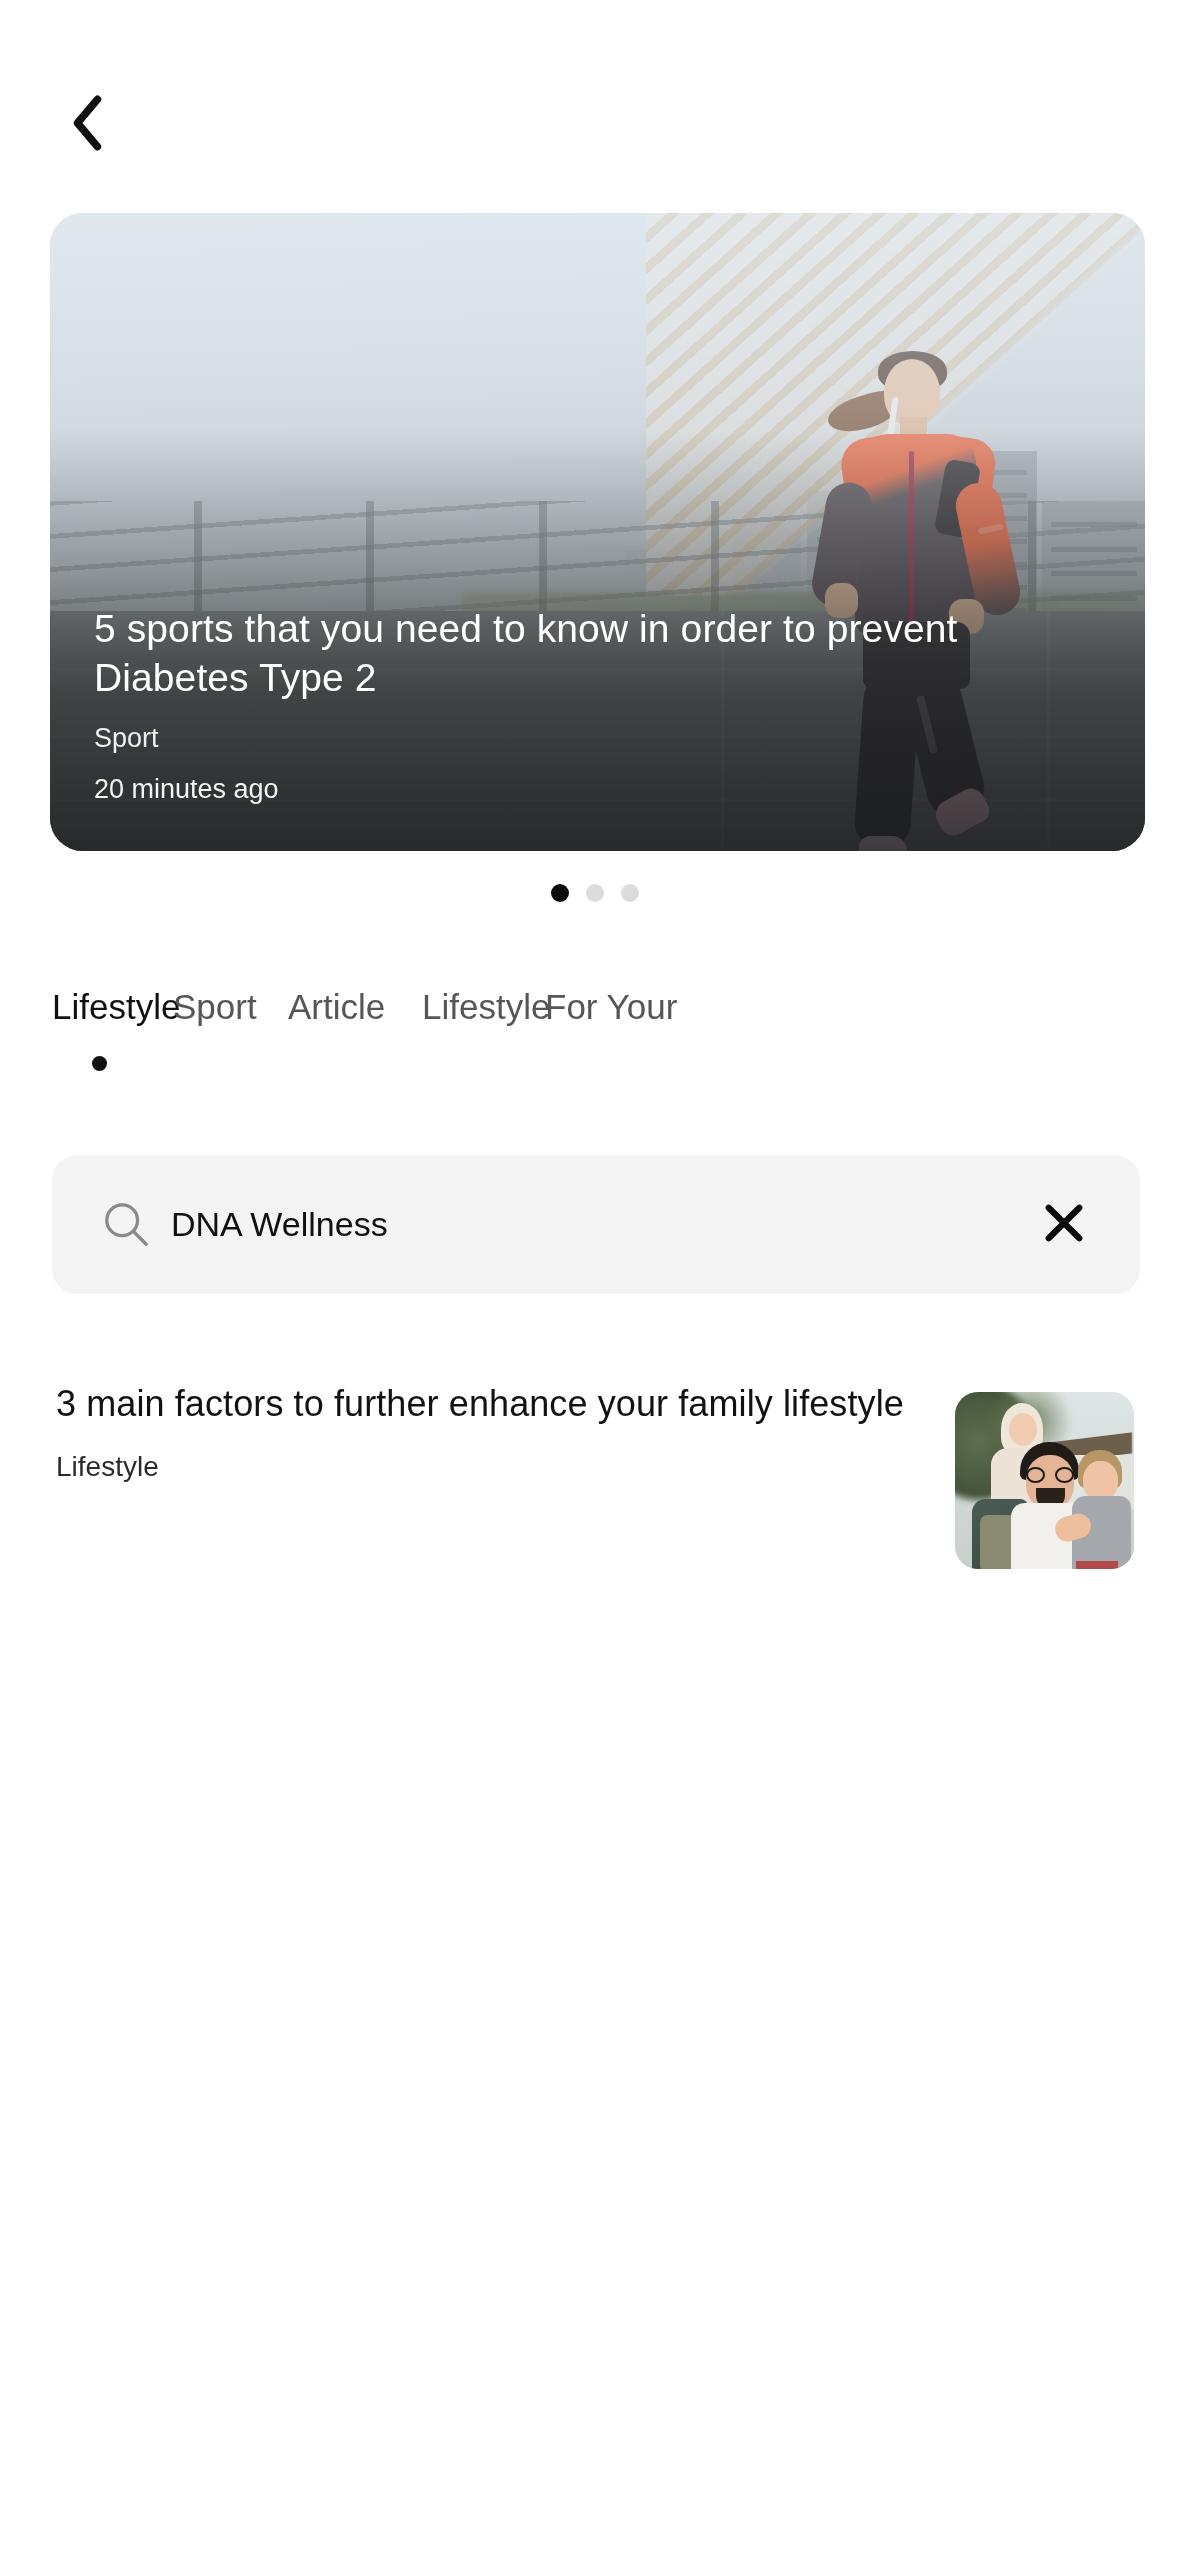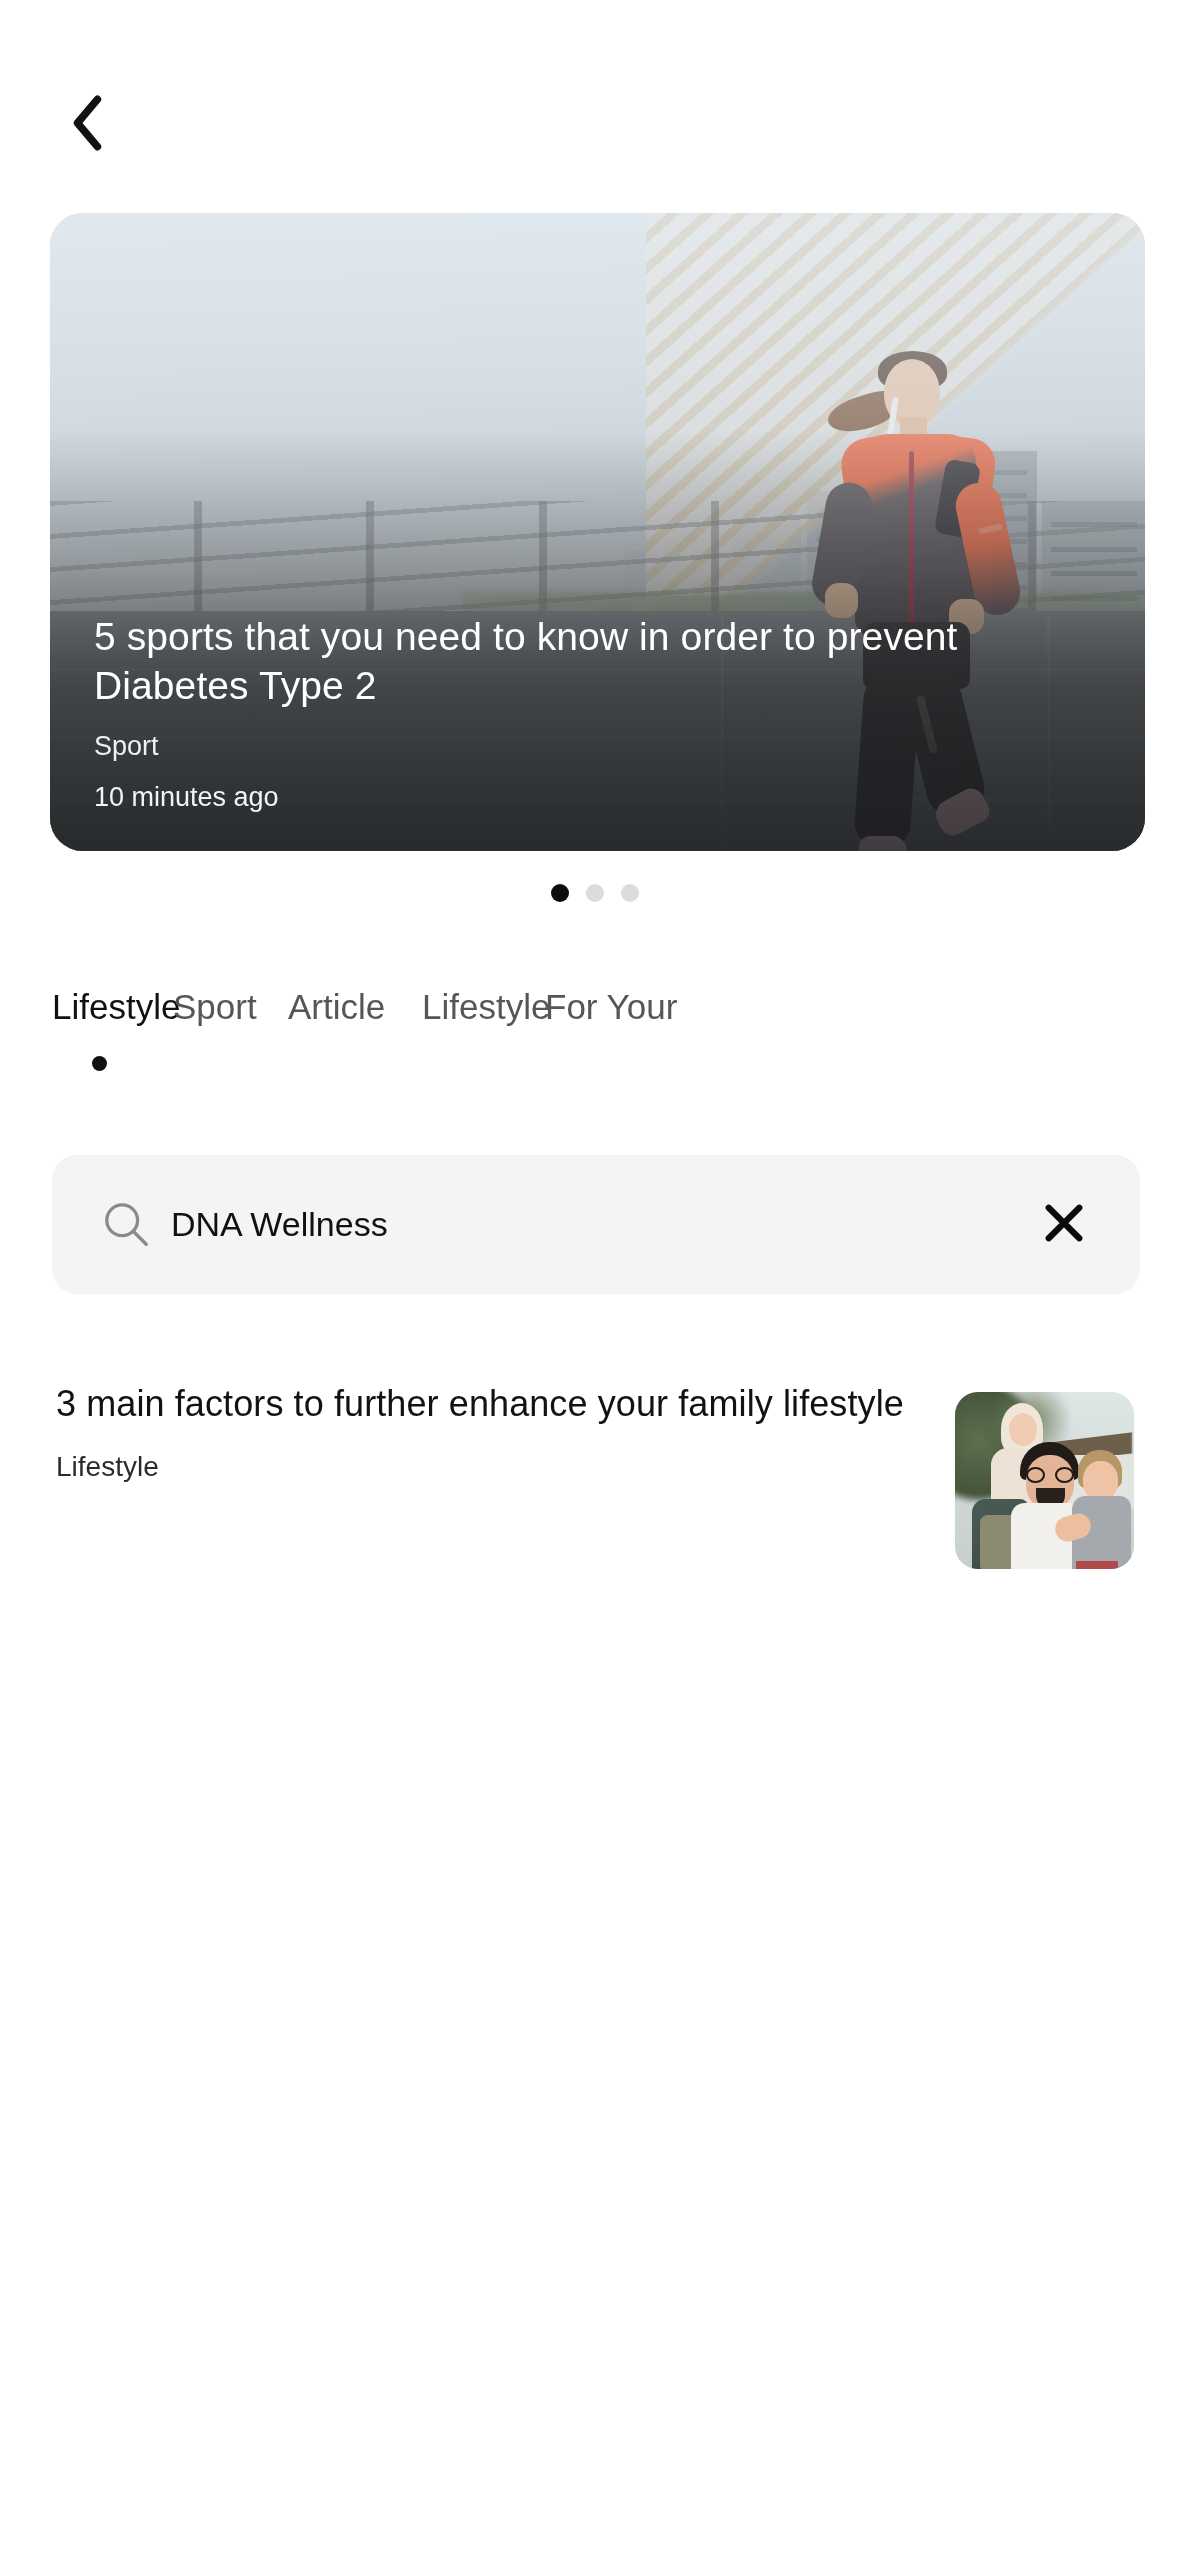--- a/index.html
+++ b/index.html
@@ -135,21 +135,21 @@
     background:linear-gradient(180deg, rgba(226,234,240,.55) 0%, rgba(214,222,229,.40) 30%,
                rgba(190,196,200,.22) 52%, rgba(120,124,126,.10) 70%, rgba(0,0,0,0) 84%);
     pointer-events:none;
   }
   .scrim{
     position:absolute; left:0; right:0; bottom:0; height:422px;
     background:linear-gradient(180deg, rgba(30,33,35,0) 0%, rgba(30,33,35,.30) 34%,
                rgba(28,30,32,.62) 62%, rgba(26,28,30,.82) 100%);
     pointer-events:none;
   }
-  .hero-text{ position:absolute; left:44px; right:77px; bottom:38px; }
+  .hero-text{ position:absolute; left:44px; right:77px; bottom:46px; }
   .hero-title{
     font-size:39px; line-height:1.24; font-weight:400; color:#ffffff;
     letter-spacing:0.1px;
   }
   .hero-cat{ margin-top:21px; font-size:27px; color:#f0f1f2; font-weight:400; }
   .hero-time{ margin-top:20px; font-size:27px; color:#f2f3f4; font-weight:400; }
 
   
   .dots{
     position:absolute; left:0; top:874px; width:1190px; height:38px;
@@ -327,21 +327,21 @@
       <div class="r-shoeL"></div>
     </div>
 
     <div class="haze"></div>
     <div class="scrim"></div>
   </div>
 
   <div class="hero-text">
     <div class="hero-title">5 sports that you need to know in order to prevent Diabetes Type 2</div>
     <div class="hero-cat">Sport</div>
-    <div class="hero-time">10 minutes ago</div>
+    <div class="hero-time">20 minutes ago</div>
   </div>
 </div>
 
 <div class="dots">
   <span class="dot active"></span>
   <span class="dot"></span>
   <span class="dot"></span>
 </div>
 
 <div class="tabs">

